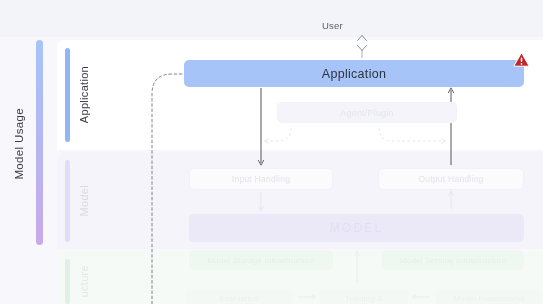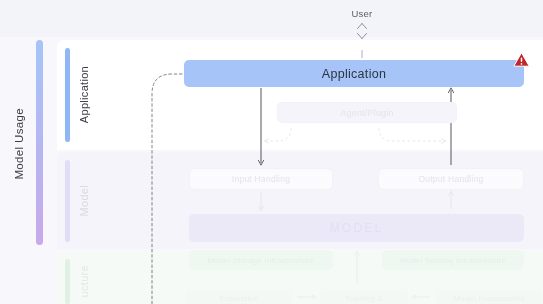--- a/index.html
+++ b/index.html
@@ -102,23 +102,22 @@
     transform: rotate(180deg);
     white-space: nowrap;
   }
   .layer-app .layer-title   { top: 8px; height: 94px; color: #3b3b46; }
   .layer-model .layer-title { top: 8px; height: 82px; color: #d9d9e2; }
   .layer-infra .layer-title { top: 4px; height: 52px; color: #e0e9e2; }
 
   
   .user-node {
     position: absolute;
-    left: 322px; top: 8px;
+    left: 322px; top: 20px;
     width: 80px;
-    text-align: center;
   }
   .user-label {
     font-size: 9.5px;
     color: #5c5c68;
     letter-spacing: 0.2px;
   }
   .user-arrow {
     margin: 3px auto 0;
     width: 14px; height: 18px;
     display: block;

